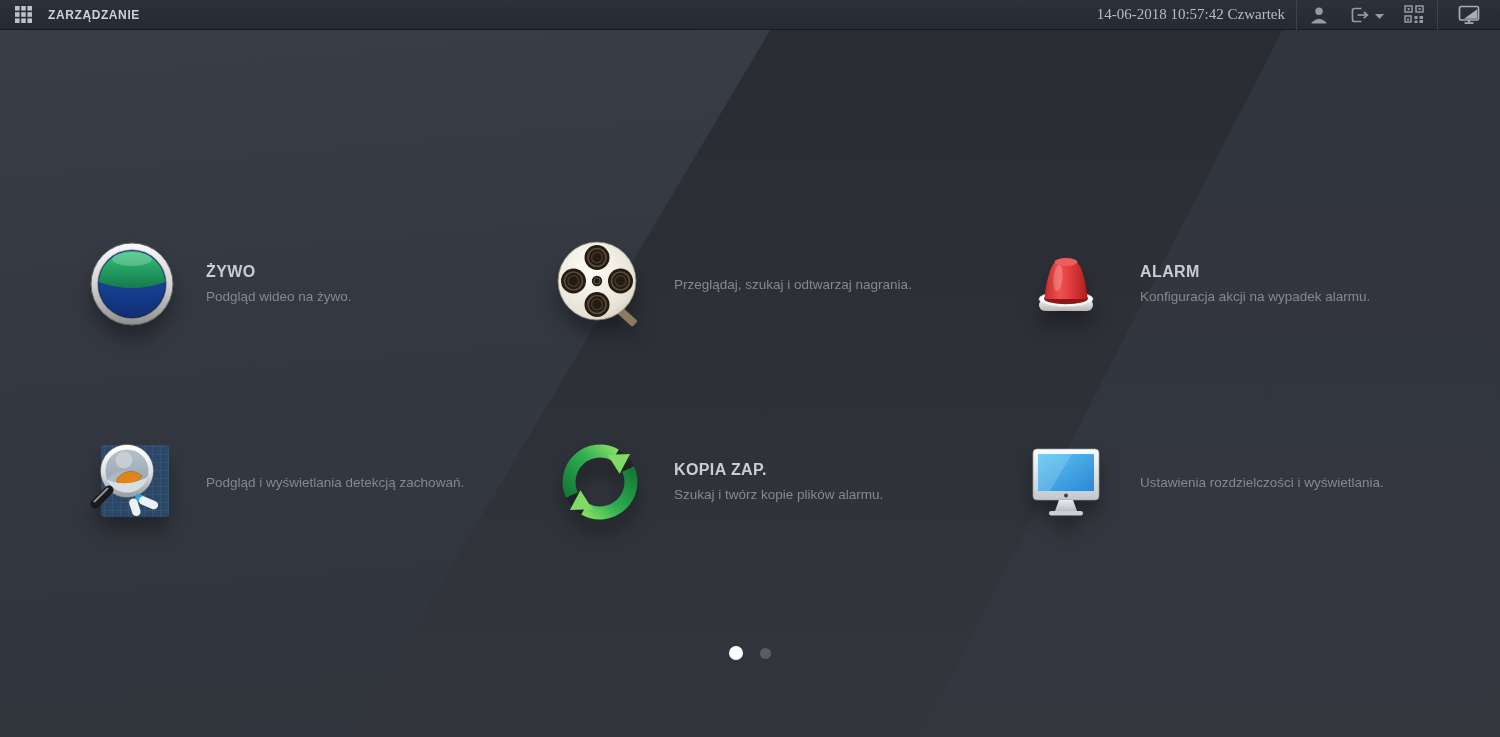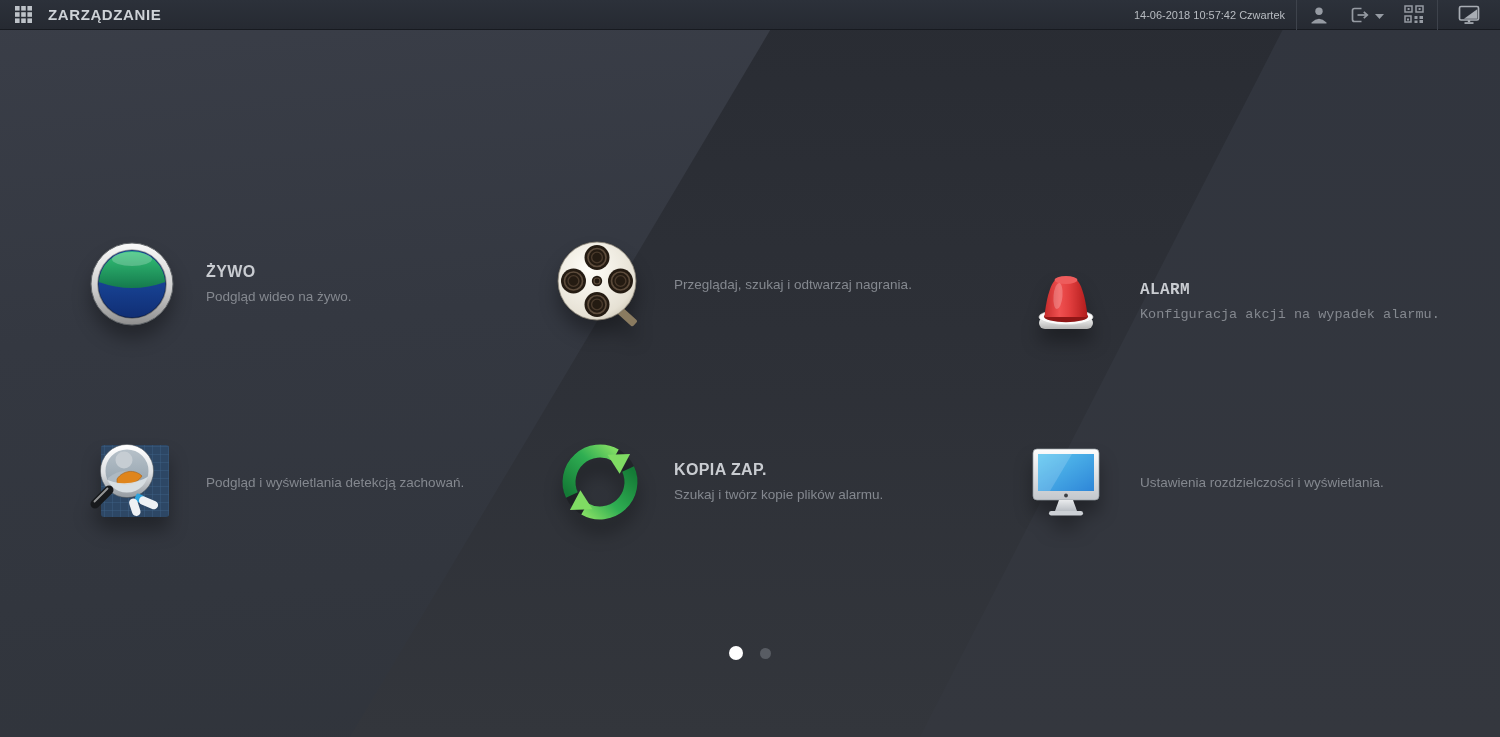--- a/index.html
+++ b/index.html
@@ -21,23 +21,23 @@
     clip-path:polygon(1298px 0,1500px 0,1500px 737px,920px 737px);
   }
   
   .header{
     position:absolute; left:0; top:0; width:1500px; height:30px;
     background:linear-gradient(180deg,#2c313a 0%,#262a32 100%);
     border-bottom:1px solid #171a20;
     display:flex; align-items:center; z-index:5;
   }
   .header-left{ display:flex; align-items:center; gap:16px; padding-left:15px; }
-  .app-title{ font-size:15px; font-weight:bold; letter-spacing:.6px; color:#ced2d7; }
+  .app-title{ font-size:12px; font-weight:bold; letter-spacing:.6px; color:#ced2d7; }
   .header-right{ margin-left:auto; display:flex; align-items:center; height:100%; }
-  .clock{ font-size:11px; color:#b8bcc2; padding-right:11px; }
+  .clock{ font-size:15px; color:#b8bcc2; padding-right:11px;font-family:Liberation Serif, serif; }
   .hsep{ width:1px; height:30px; background:#3e434c; }
   .hicon{ display:flex; align-items:center; justify-content:center; height:100%; cursor:pointer; }
   .hicon svg{ display:block; }
   .caret{ margin-left:5px; margin-top:4px; }
   
   .tile{ position:absolute; display:flex; align-items:center; height:92px; width:452px; cursor:pointer; z-index:2; }
   .icon-wrap{ width:92px; height:92px; flex:0 0 92px; display:flex; align-items:center; justify-content:center;
               filter:drop-shadow(0 13px 9px rgba(0,0,0,.32)); }
   .tile-text{ margin-left:28px; }
   .tile-title{ font-size:16px; font-weight:bold; color:#c9ccd1; letter-spacing:.4px; margin-bottom:7px; }
@@ -181,21 +181,21 @@
       <circle cx="40" cy="40" r="5.2" fill="#241b12"></circle>
       <circle cx="40" cy="40" r="3" stroke="#5d4c3c" stroke-width="1.2" fill="none"></circle>
       <circle cx="40" cy="40" r="39" fill="none" stroke="rgba(0,0,0,.12)" stroke-width="1.5"></circle>
     </svg>
   </div>
   <div class="tile-text">
     <div class="tile-desc">Przeglądaj, szukaj i odtwarzaj nagrania.</div>
   </div>
 </div>
 
-<div class="tile" style="left:1020px;top:256px;font-family:Liberation Mono, monospace;">
+<div class="tile" style="left:1020px;top:238px;">
   <div class="icon-wrap">
     <svg width="84" height="84" viewBox="0 0 84 84">
       <defs>
         <linearGradient id="al-base" x1="0" y1="0" x2="0" y2="1">
           <stop offset="0" stop-color="#fafafa"></stop>
             <stop offset="1" stop-color="#b4b4b4"></stop>
         </linearGradient>
         <linearGradient id="al-red" x1="0" y1="0" x2="1" y2="0">
           <stop offset="0" stop-color="#c62b2b"></stop>
             <stop offset=".35" stop-color="#ef5050"></stop>

